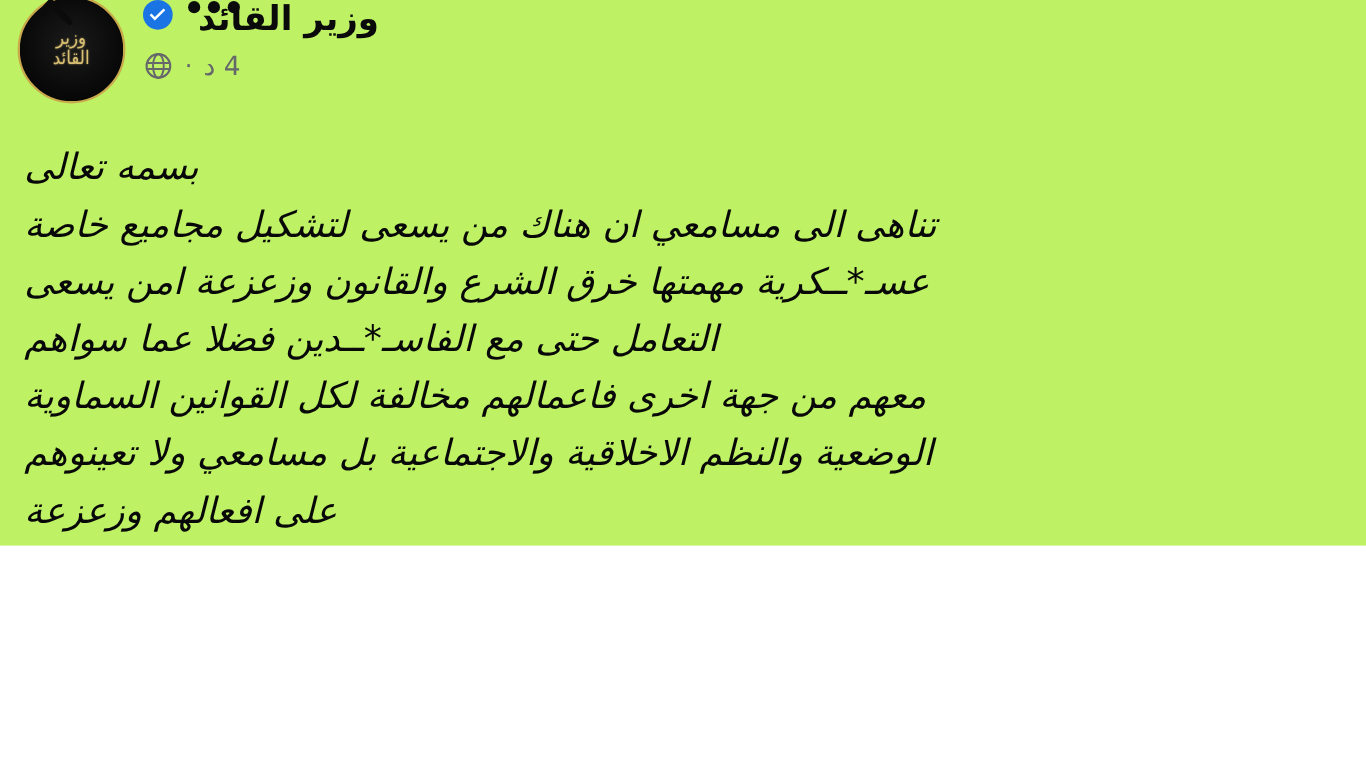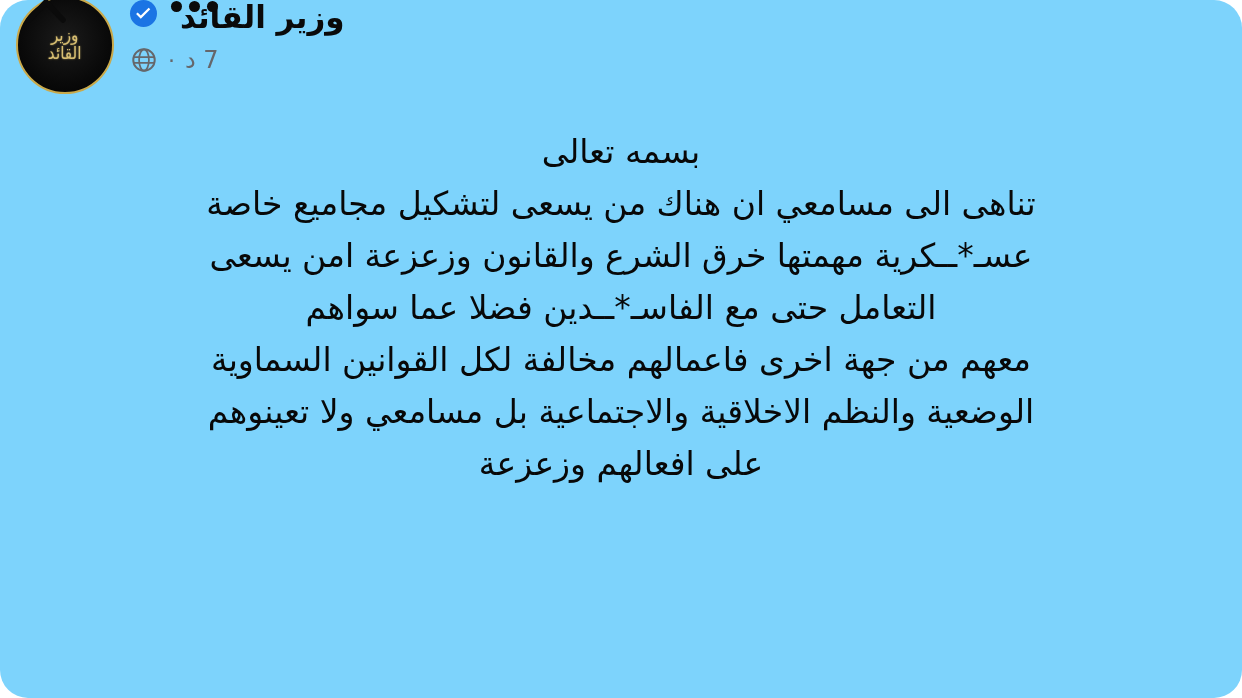--- a/index.html
+++ b/index.html
@@ -10,24 +10,23 @@
   body {
     width: 1242px;
     height: 698px;
     overflow: hidden;
     font-family: "DejaVu Sans", "Liberation Sans", sans-serif;
     color: #0b0b0b;
   }
   .screen {
     position: relative;
     width: 1242px;
-    height: 698px;
-    background: #7dd3fc;
-    overflow: hidden;
-    border-radius: 28px;
+    height: 496px;
+    background: #bef264;
+    overflow: hidden;
   }
 
   
   .post-header {
     position: relative;
     height: 108px;
     padding: 0;
   }
 
   .avatar-wrap {
@@ -129,21 +128,22 @@
   }
 
   
   .post-body {
     position: absolute;
     top: 112px;
     right: 0;
     left: 0;
     padding: 0 22px 0 22px;
     direction: rtl;
-    text-align: center;
+    text-align: left;
+    font-style: italic;
   }
   .post-line {
     font-size: 33px;
     line-height: 52px;
     color: #080808;
     font-weight: 400;
     white-space: nowrap;
   }
   .post-line.first {
     margin-top: 14px;
@@ -166,21 +166,21 @@
     <div class="name-row">
       <span class="page-name">وزير القائد</span>
       <span class="verified">
         <svg width="27" height="27" viewBox="0 0 24 24" aria-hidden="true">
           <path d="M9.6 16.6 5.4 12.4l1.4-1.4 2.8 2.8 7-7 1.4 1.4z" fill="#ffffff"></path>
         </svg>
       </span>
     </div>
 
     <div class="meta-row">
-      <span>7 د</span>
+      <span>4 د</span>
       <span class="meta-sep">·</span>
       <span class="globe-icon">
         <svg width="28" height="28" viewBox="0 0 24 24" aria-hidden="true">
           <circle cx="12" cy="12" r="9.2" fill="none" stroke="#65676b" stroke-width="1.7"></circle>
           <ellipse cx="12" cy="12" rx="4.2" ry="9.2" fill="none" stroke="#65676b" stroke-width="1.5"></ellipse>
           <path d="M3 9.6h18M3 14.4h18" stroke="#65676b" stroke-width="1.5" fill="none"></path>
         </svg>
       </span>
     </div>
 

